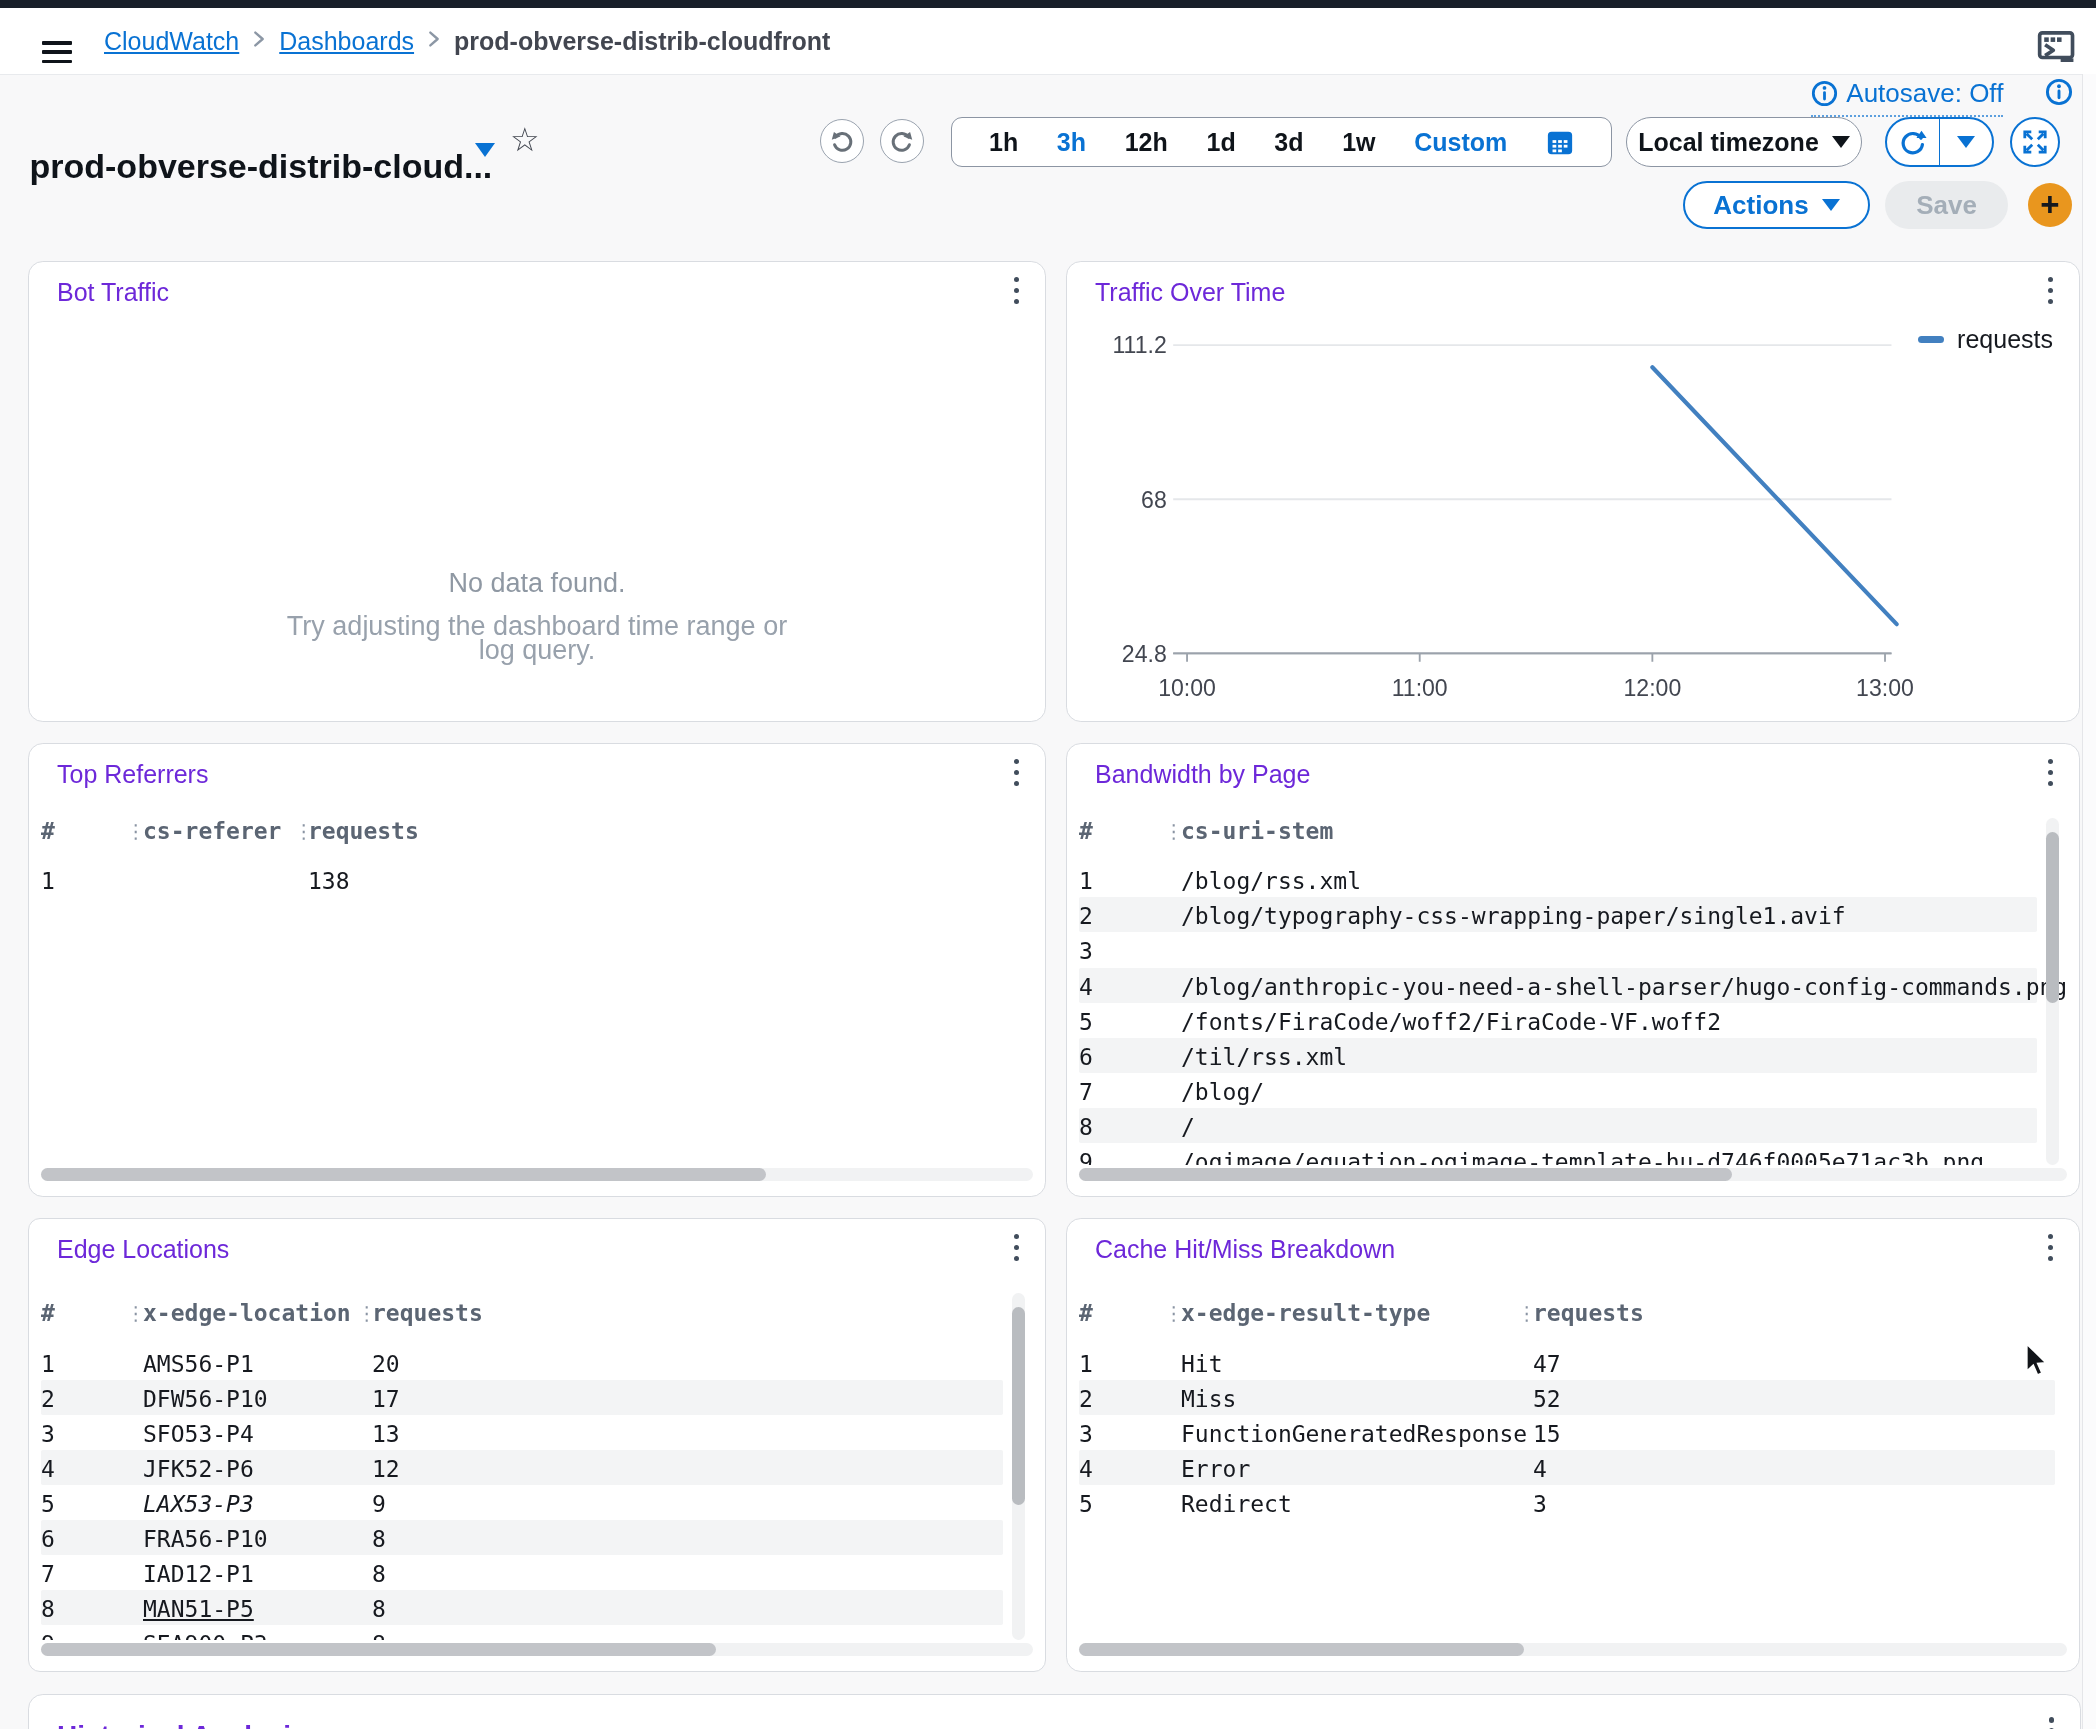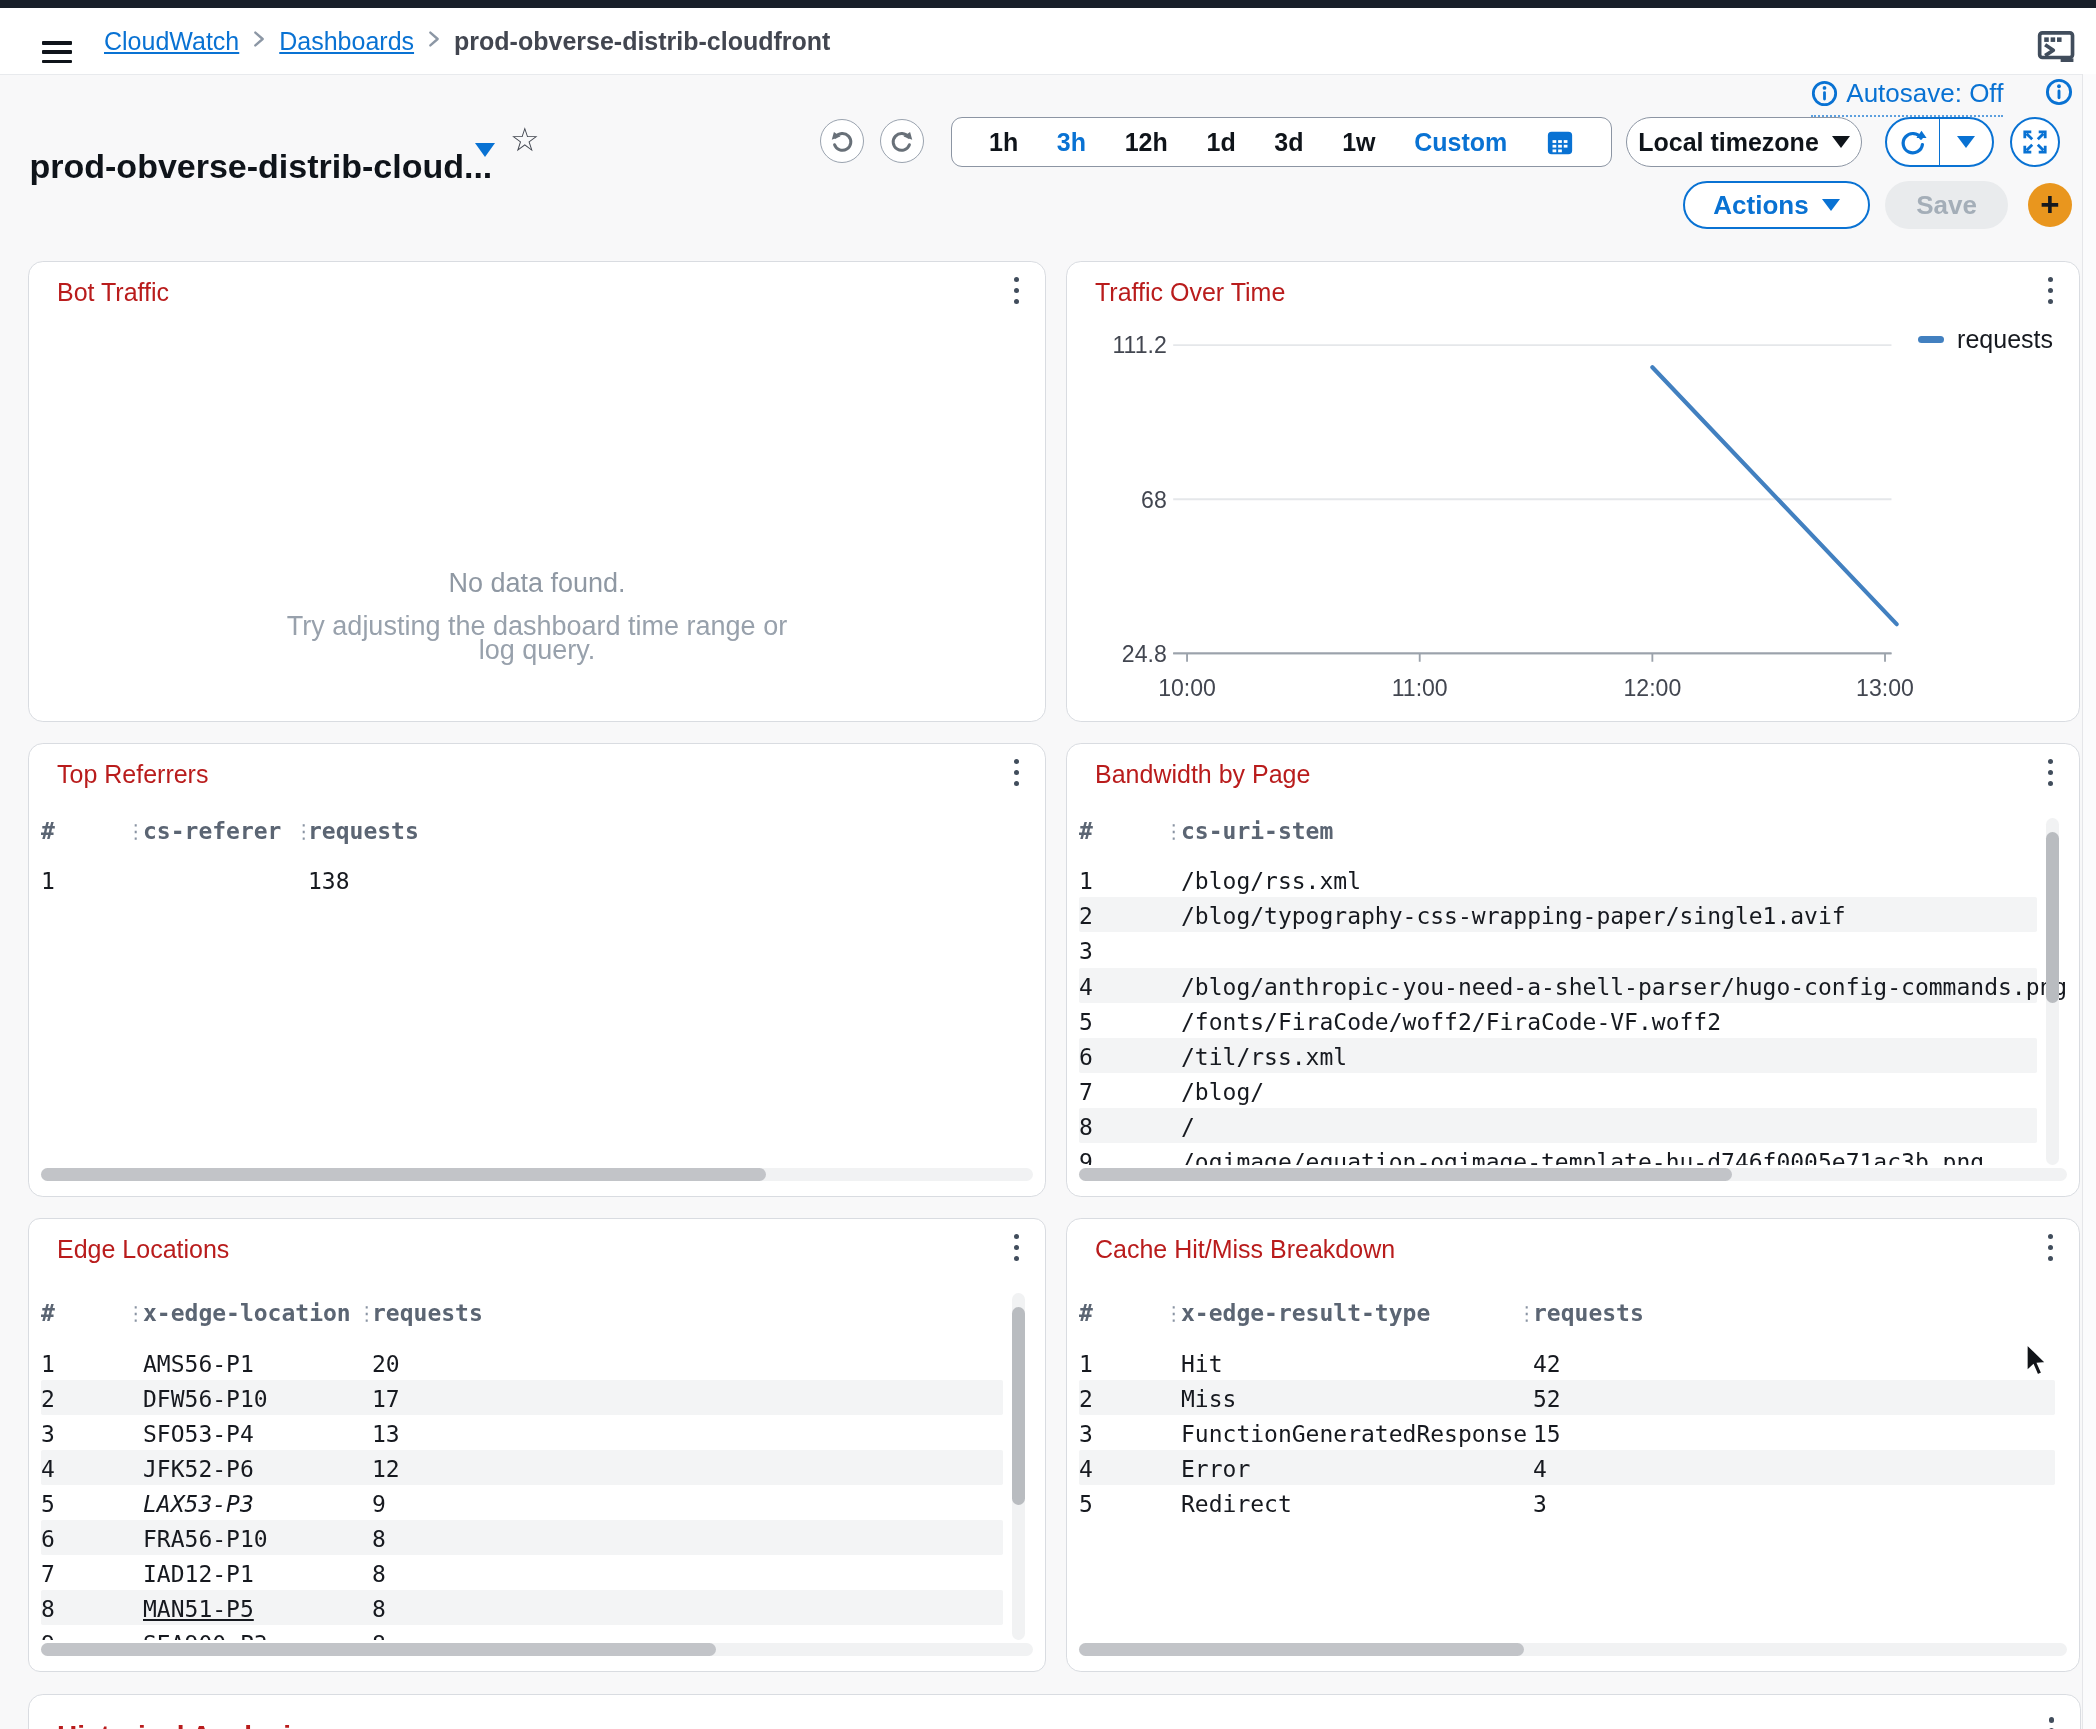--- a/index.html
+++ b/index.html
@@ -34,21 +34,21 @@
   .refresh-split .half{flex:1;display:flex;align-items:center;justify-content:center;}
   .refresh-split .half:first-child{border-right:1.8px solid #0972d3;}
   .fullscreen{position:absolute;left:2010px;top:117px;width:50px;height:50px;border:2.8px solid #0972d3;border-radius:50%;background:#fff;display:flex;align-items:center;justify-content:center;box-sizing:border-box;cursor:pointer;}
   .actionsbtn{position:absolute;left:1683px;top:181px;width:187px;height:48px;border:2.8px solid #0972d3;border-radius:24px;background:#fff;display:flex;align-items:center;justify-content:center;gap:13px;box-sizing:border-box;cursor:pointer;}
   .actionsbtn span{color:#0972d3;font-size:26px;font-weight:700;}
   .savebtn{position:absolute;left:1885px;top:181px;width:123px;height:48px;border-radius:24px;background:#e9ebed;color:#a4aeb8;font-size:26px;font-weight:700;display:flex;align-items:center;justify-content:center;}
   .plusbtn{position:absolute;left:2028px;top:183px;width:44px;height:44px;border-radius:50%;background:#e9961e;color:#16191f;font-size:33px;font-weight:700;display:flex;align-items:center;justify-content:center;cursor:pointer;}
 
   
   .widget{position:absolute;background:#fff;border:1.8px solid #d9dce1;border-radius:14.8px;box-sizing:border-box;}
-  .wtitle{position:absolute;left:28px;top:15.7px;font-size:25px;font-weight:500;color:#b91c1c;}
+  .wtitle{position:absolute;left:28px;top:15.7px;font-size:25px;font-weight:500;color:#6d28d9;}
   .kebab{position:absolute;right:24px;top:14.8px;width:7.4px;cursor:pointer;}
   .kebab div{width:5.5px;height:5.5px;border-radius:50%;background:#414d5c;margin-bottom:5.5px;}
   .empty-title{position:absolute;left:0;right:0;top:306px;text-align:center;font-size:27px;color:#8f98a3;}
   .empty-hint{position:absolute;left:0;right:0;text-align:center;font-size:27px;color:#98a1ac;}
   .legend{position:absolute;right:26px;top:63px;display:flex;align-items:center;gap:13px;cursor:pointer;}
   .legend-dash{width:26px;height:7.4px;border-radius:3.7px;}
   .legend-label{font-size:25px;color:#16191f;}
   .hcol{position:absolute;font-family:"DejaVu Sans Mono",monospace;font-size:23px;font-weight:700;color:#5b6573;white-space:pre;}
   .hsep{position:absolute;font-family:"DejaVu Sans Mono",monospace;font-size:19.4px;color:#8a94a3;}
   .tviewport{position:absolute;left:0;top:74px;right:0;height:347px;overflow:hidden;}
@@ -383,21 +383,21 @@
       </div>
   <span class="hcol" style="left: 12px; top: 81px;">#</span>
       <span class="hcol" style="left: 114px; top: 81px;">x-edge-result-type</span>
       <span class="hcol" style="left: 466px; top: 81px;">requests</span>
       <span class="hsep" style="left: 97px; top: 83px;">⋮</span>
       <span class="hsep" style="left: 450px; top: 83px;">⋮</span>
       <div class="tviewport">
         <div class="trow" style="top: 52px; width: 976px;">
           <span class="cell" style="left: 0px;">1</span>
           <span class="cell" style="left: 102px;">Hit</span>
-          <span class="cell" style="left: 454px;">42</span>
+          <span class="cell" style="left: 454px;">47</span>
         </div>
         <div class="trow stripe" style="top: 87px; width: 976px;">
           <span class="cell" style="left: 0px;">2</span>
           <span class="cell" style="left: 102px;">Miss</span>
           <span class="cell" style="left: 454px;">52</span>
         </div>
         <div class="trow" style="top: 122px; width: 976px;">
           <span class="cell" style="left: 0px;">3</span>
           <span class="cell" style="left: 102px;">FunctionGeneratedResponse</span>
           <span class="cell" style="left: 454px;">15</span>

